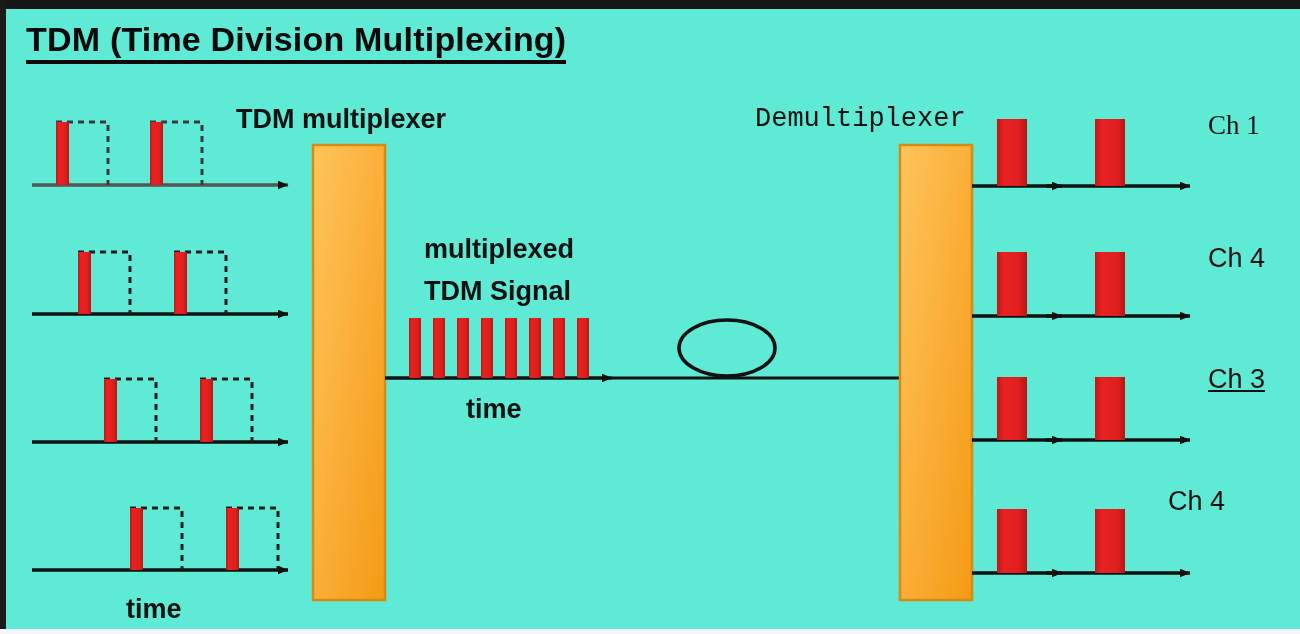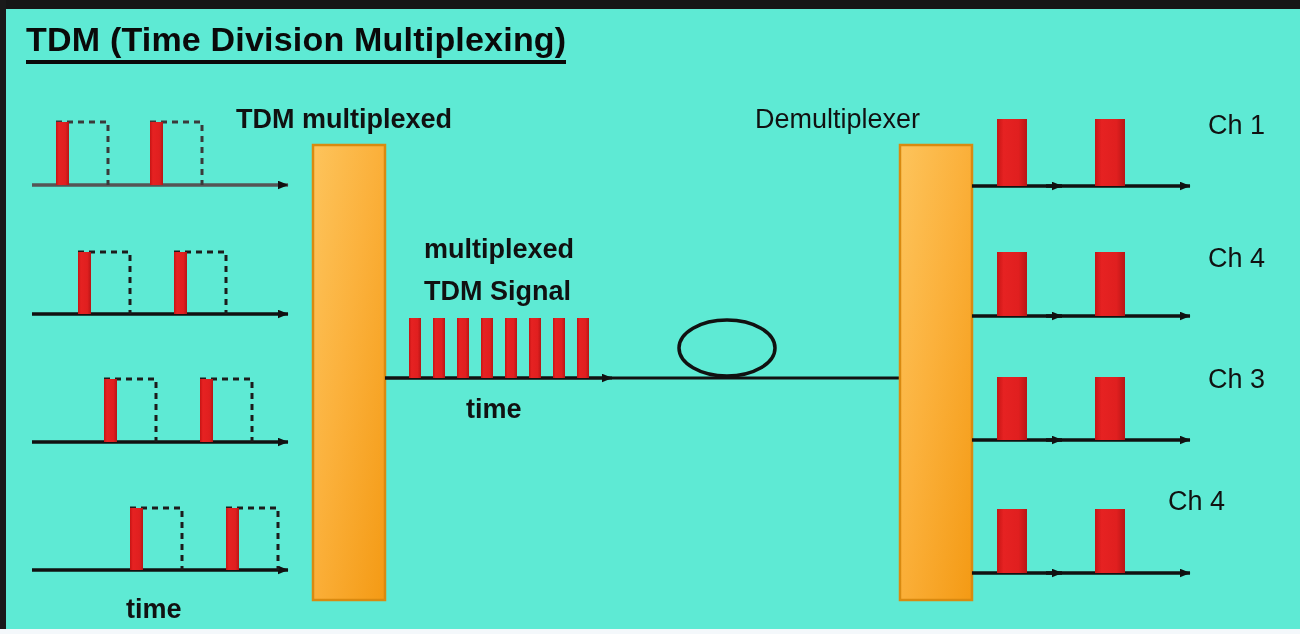--- a/index.html
+++ b/index.html
@@ -39,32 +39,32 @@
 <body>
 
 <div id="stage">
 
   <div id="top-border"></div>
   <div id="left-border"></div>
   <div id="bottom-edge"></div>
 
   <div id="title">TDM (Time Division Multiplexing)</div>
 
-  <div class="lbl bold" style="left:236px;top:104px;">TDM multiplexed</div>
-  <div class="lbl" style="left:755px;top:104px;">Demultiplexer</div>
+  <div class="lbl bold" style="left:236px;top:104px;">TDM multiplexer</div>
+  <div class="lbl" style="left:755px;top:104px;font-family:Liberation Mono, monospace;">Demultiplexer</div>
 
   <div class="lbl bold" style="left:424px;top:234px;">multiplexed</div>
   <div class="lbl bold" style="left:424px;top:276px;">TDM Signal</div>
   <div class="lbl bold" style="left:466px;top:394px;">time</div>
 
   <div class="lbl bold" style="left:126px;top:594px;">time</div>
 
-  <div class="lbl" style="left:1208px;top:110px;">Ch 1</div>
+  <div class="lbl" style="left:1208px;top:110px;font-family:Liberation Serif, serif;">Ch 1</div>
   <div class="lbl" style="left:1208px;top:243px;">Ch 4</div>
-  <div class="lbl" style="left:1208px;top:364px;">Ch 3</div>
+  <div class="lbl" style="left:1208px;top:364px;text-decoration:underline;">Ch 3</div>
   <div class="lbl" style="left:1168px;top:486px;">Ch 4</div>
 
   <svg class="layer" viewBox="0 0 1300 634">
     <defs>
       <linearGradient id="gRed" x1="0" y1="0" x2="1" y2="0">
         <stop offset="0" stop-color="#c61414"></stop>
         <stop offset="0.22" stop-color="#e62222"></stop>
         <stop offset="0.72" stop-color="#e01f1f"></stop>
         <stop offset="1" stop-color="#b81616"></stop>
       </linearGradient>

